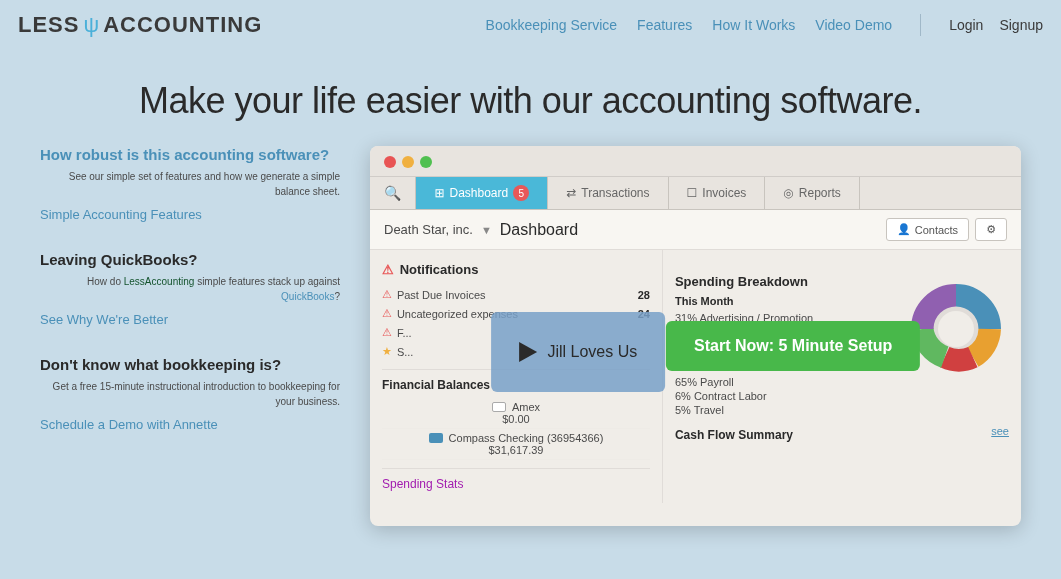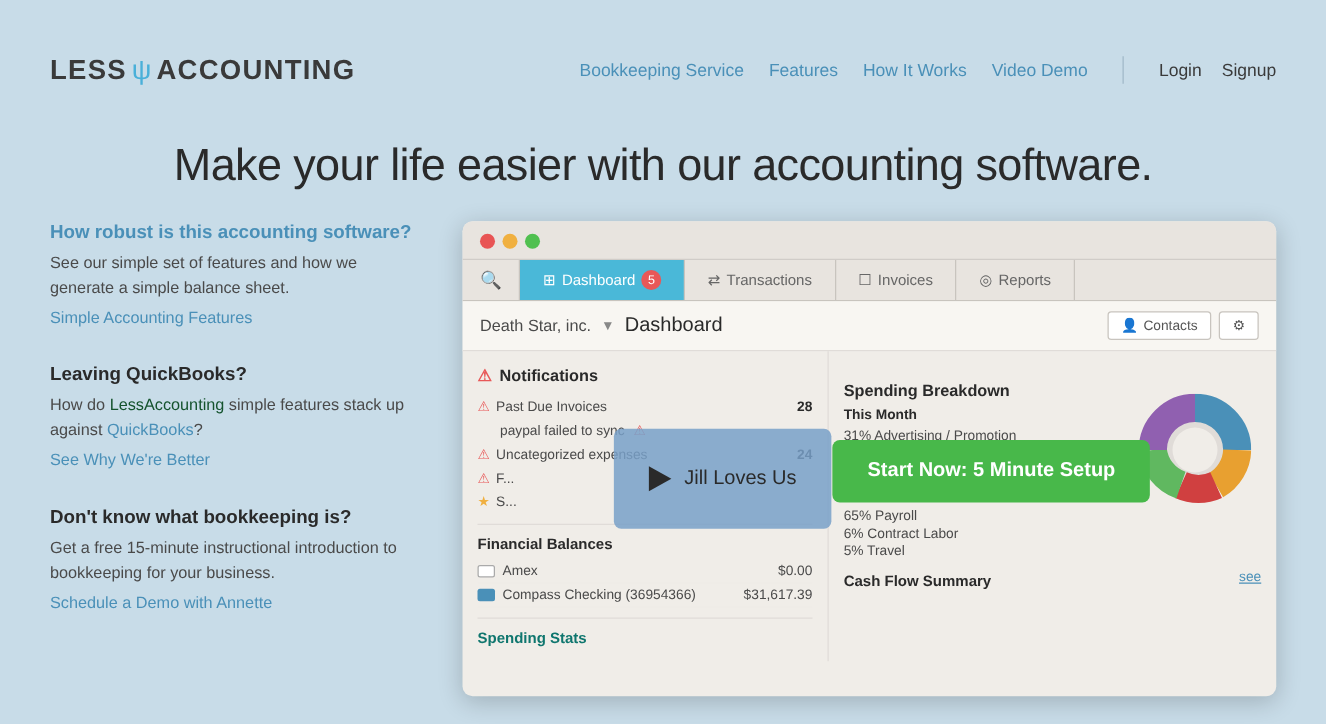--- a/index.html
+++ b/index.html
@@ -8,23 +8,22 @@
       background-color: #c8dce8;
       width: 1061px;
       min-height: 579px;
       overflow: hidden;
     }
 
     
     .nav {
       display: flex;
       align-items: center;
-      padding: 12px 40px;
+      padding: 12px 18px;
       background-color: #c8dce8;
-      margin-top: 31px;
     }
     .logo {
       display: flex;
       align-items: center;
       margin-right: auto;
     }
     .logo-text {
       font-size: 22px;
       font-weight: 700;
       color: #3a3a3a;
@@ -95,24 +94,25 @@
     .feature-title {
       font-size: 15px;
       font-weight: 600;
       color: #2a2a2a;
       margin-bottom: 6px;
     }
     .feature-title span {
       color: #4a90b8;
     }
     .feature-desc {
-      font-size: 13px;
+      font-size: 10px;
       color: #4a4a4a;
       line-height: 1.5;
       margin-bottom: 6px;
+      text-align: right;
     }
     .feature-link {
       font-size: 13px;
       color: #4a90b8;
       cursor: pointer;
       text-decoration: none;
     }
 
     
     .app-window {
@@ -368,20 +368,21 @@
       margin-bottom: 6px;
     }
     .fin-row {
       display: flex;
       align-items: center;
       justify-content: space-between;
       font-size: 11px;
       color: #4a4a4a;
       padding: 3px 0;
       border-bottom: 1px solid #eeebe6;
+      flex-direction: column;
     }
     .fin-left {
       display: flex;
       align-items: center;
       gap: 6px;
     }
     .cc-icon {
       width: 14px;
       height: 10px;
       border: 1px solid #aaa;
@@ -390,22 +391,22 @@
     }
     .bank-icon {
       width: 14px;
       height: 10px;
       background: #4a90b8;
       border-radius: 2px;
     }
     .spending-stats {
       margin-top: 6px;
       font-size: 12px;
-      font-weight: 700;
-      color: #0f766e;
+      font-weight: 400;
+      color: #a21caf;
     }
 
     .right-panel-inner {
       position: relative;
     }
     .cash-flow-header {
       font-size: 12px;
       font-weight: 700;
       color: #2a2a2a;
       margin-top: 8px;
@@ -524,24 +525,20 @@
         </div>
 
         <div class="notif-row">
           <div class="notif-left">
             <span class="notif-warn">⚠</span>
             <span>Past Due Invoices</span>
           </div>
           <span class="notif-count">28</span>
         </div>
 
-        <div class="notif-paypal">
-          <span>paypal failed to sync</span>
-          <span style="color:#e85858; margin-left:4px;">⚠</span>
-        </div>
 
         <div class="notif-alert-row">
           <div class="notif-left">
             <span class="notif-warn">⚠</span>
             <span>Uncategorized expenses</span>
           </div>
           <span class="notif-count">24</span>
         </div>
 
         <div style="display:flex; align-items:center; gap:5px; padding:3px 0; font-size:11px; color:#4a4a4a;">

